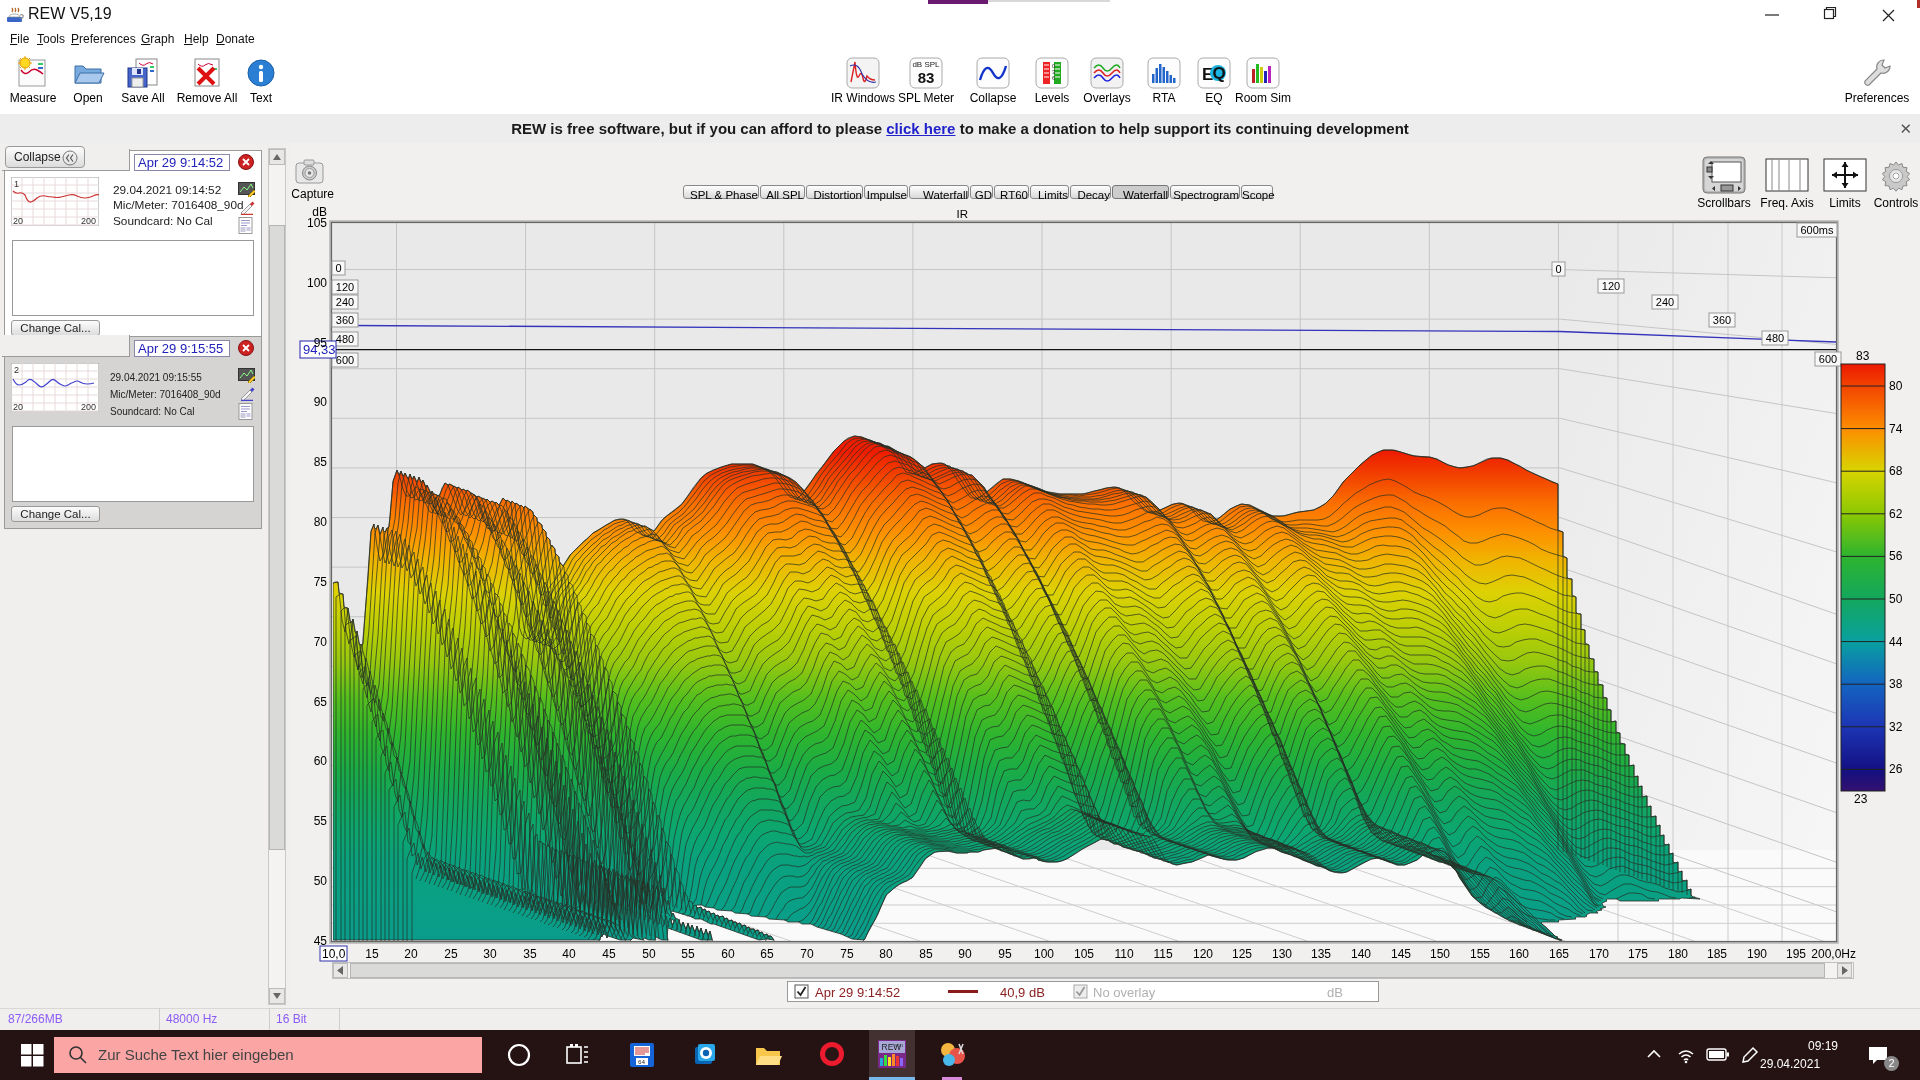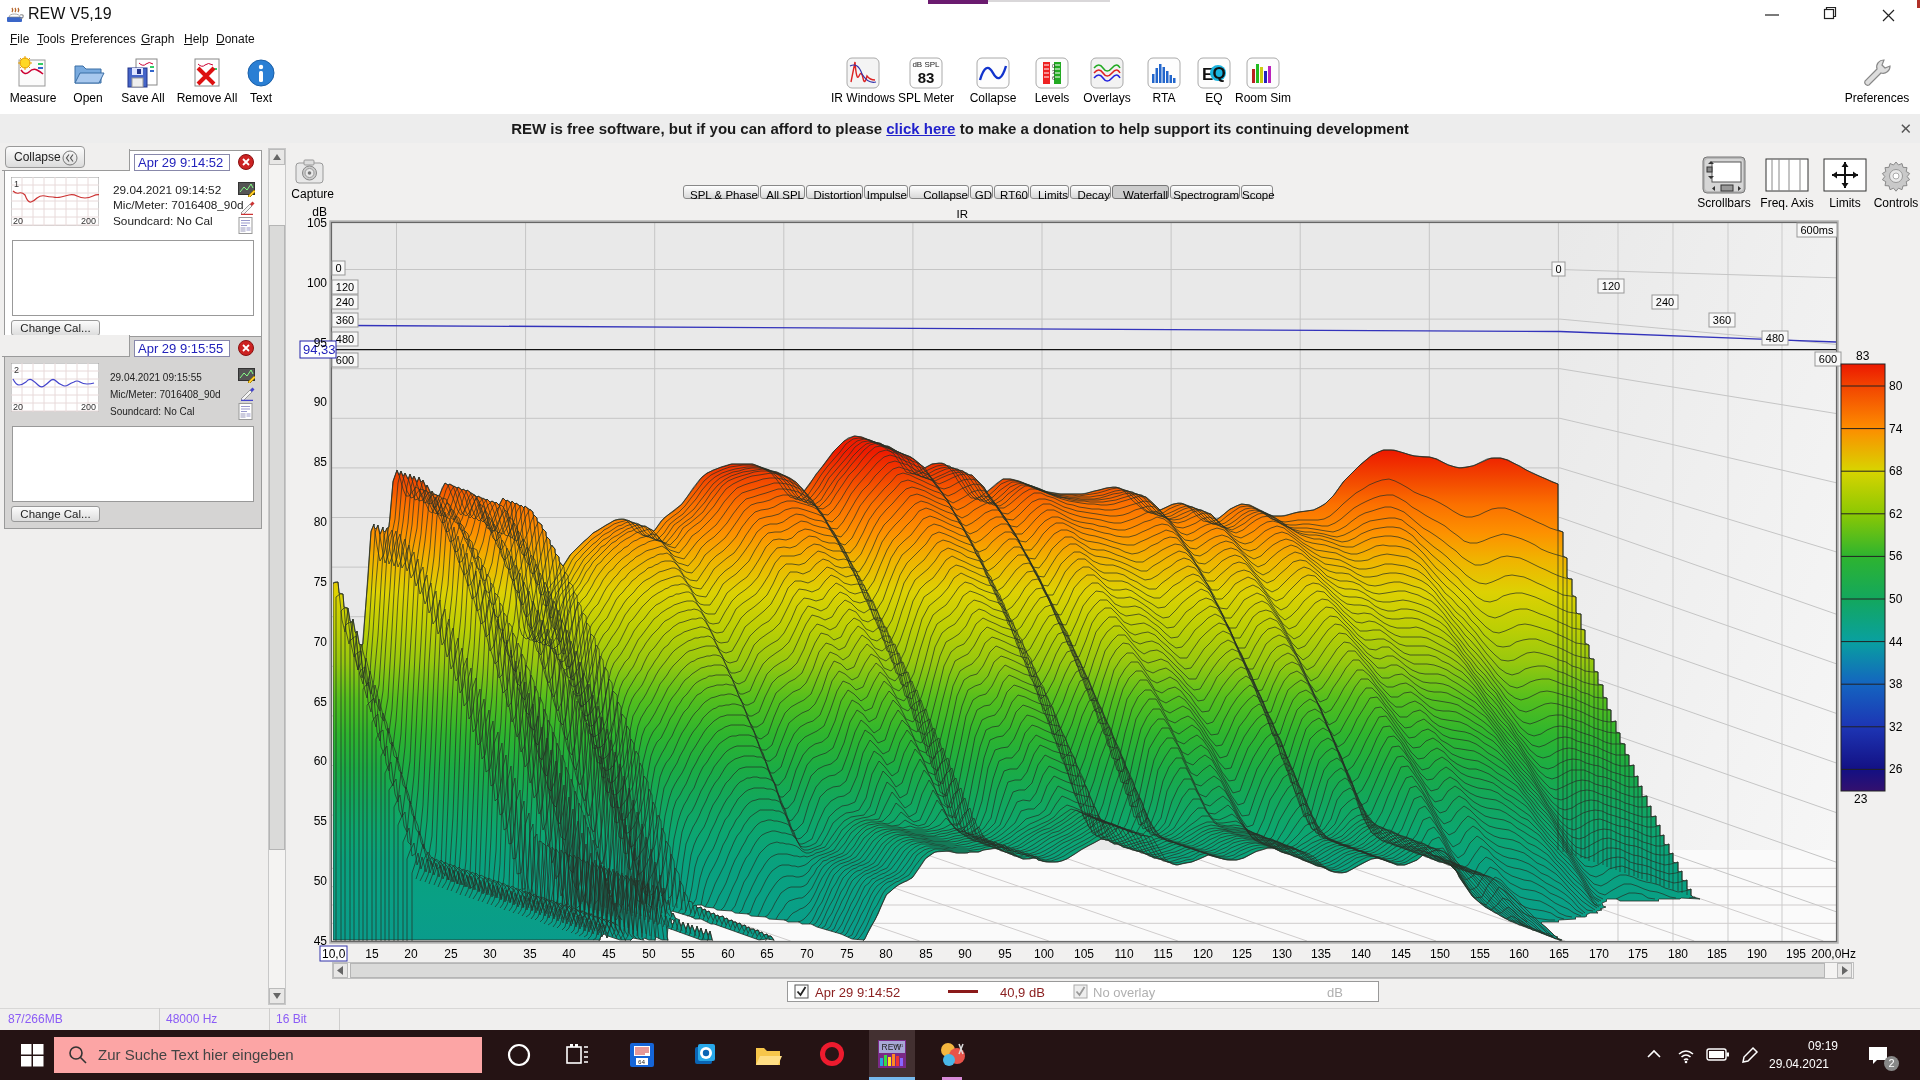--- a/index.html
+++ b/index.html
@@ -266,21 +266,21 @@
     <rect x="9" y="2" width="10" height="5" rx="1" fill="#ddd" stroke="#999"></rect>
     <circle cx="14.5" cy="15" r="7" fill="#ccc" stroke="#888"></circle>
     <circle cx="14.5" cy="15" r="4.5" fill="#e8e8e8" stroke="#999"></circle>
     <circle cx="14.5" cy="15" r="1.8" fill="#777"></circle>
   </svg>
 <div class="abs" style="left:288px;top:187px;width:46px;text-align:right;font-size:12px;color:#000">Capture</div>
 <div class="tab" style="left:683px;width:76px">SPL &amp; Phase</div>
 <div class="tab" style="left:760px;width:45px">All SPL</div>
 <div class="tab" style="left:806px;width:57px">Distortion</div>
 <div class="tab" style="left:864px;width:44px">Impulse</div>
-<div class="tab" style="left:909px;width:60px">Collapse IR</div>
+<div class="tab" style="left:909px;width:60px">Waterfall IR</div>
 <div class="tab" style="left:970px;width:23px">GD</div>
 <div class="tab" style="left:994px;width:35px">RT60</div>
 <div class="tab" style="left:1030px;width:39px">Limits</div>
 <div class="tab" style="left:1070px;width:41px">Decay</div>
 <div class="tab tabsel" style="left:1112px;width:57px">Waterfall</div>
 <div class="tab" style="left:1170px;width:70px">Spectrogram</div>
 <div class="tab" style="left:1241px;width:32px">Scope</div>
 <svg class="abs" style="left:1702px;top:156px" width="44" height="38">
     <rect x="1" y="1" width="42" height="36" rx="4" fill="#b9b9b9" stroke="#777"></rect>
     <rect x="3" y="3" width="38" height="32" rx="3" fill="#d6d6d6"></rect>
@@ -614,16 +614,16 @@
   </svg>
 <svg class="tray abs" style="left:1706px;top:1047px" width="24" height="16">
     <rect x="1" y="2" width="19" height="11" rx="2" fill="none" stroke="#fff" stroke-width="1.4"></rect>
     <rect x="20.5" y="5.5" width="2.5" height="4" fill="#fff"></rect>
     <rect x="3" y="4" width="15" height="7" fill="#fff"></rect>
   </svg>
 <svg class="tray abs" style="left:1740px;top:1046px" width="20" height="18">
     <path d="M13 2 l4 4 -9 9 -5 1 1 -5z" fill="none" stroke="#fff" stroke-width="1.5"></path>
   </svg>
 <div class="tray" style="left:1772px;top:1039px;width:66px;text-align:right">09:19</div>
-<div class="tray" style="left:1760px;top:1057px;width:78px;text-align:center">29.04.2021</div>
+<div class="tray" style="left:1760px;top:1057px;width:78px;text-align:left">29.04.2021</div>
 <svg class="tray abs" style="left:1866px;top:1044px" width="26" height="24">
     <path d="M3 3 h18 v13 h-10 l-4 4 v-4 h-4z" fill="#fff"></path>
   </svg>
 <div class="abs" style="left:1884px;top:1056px;width:15px;height:15px;border-radius:8px;background:#888;color:#fff;font-size:11px;text-align:center;line-height:15px">2</div>
 </body></html>

